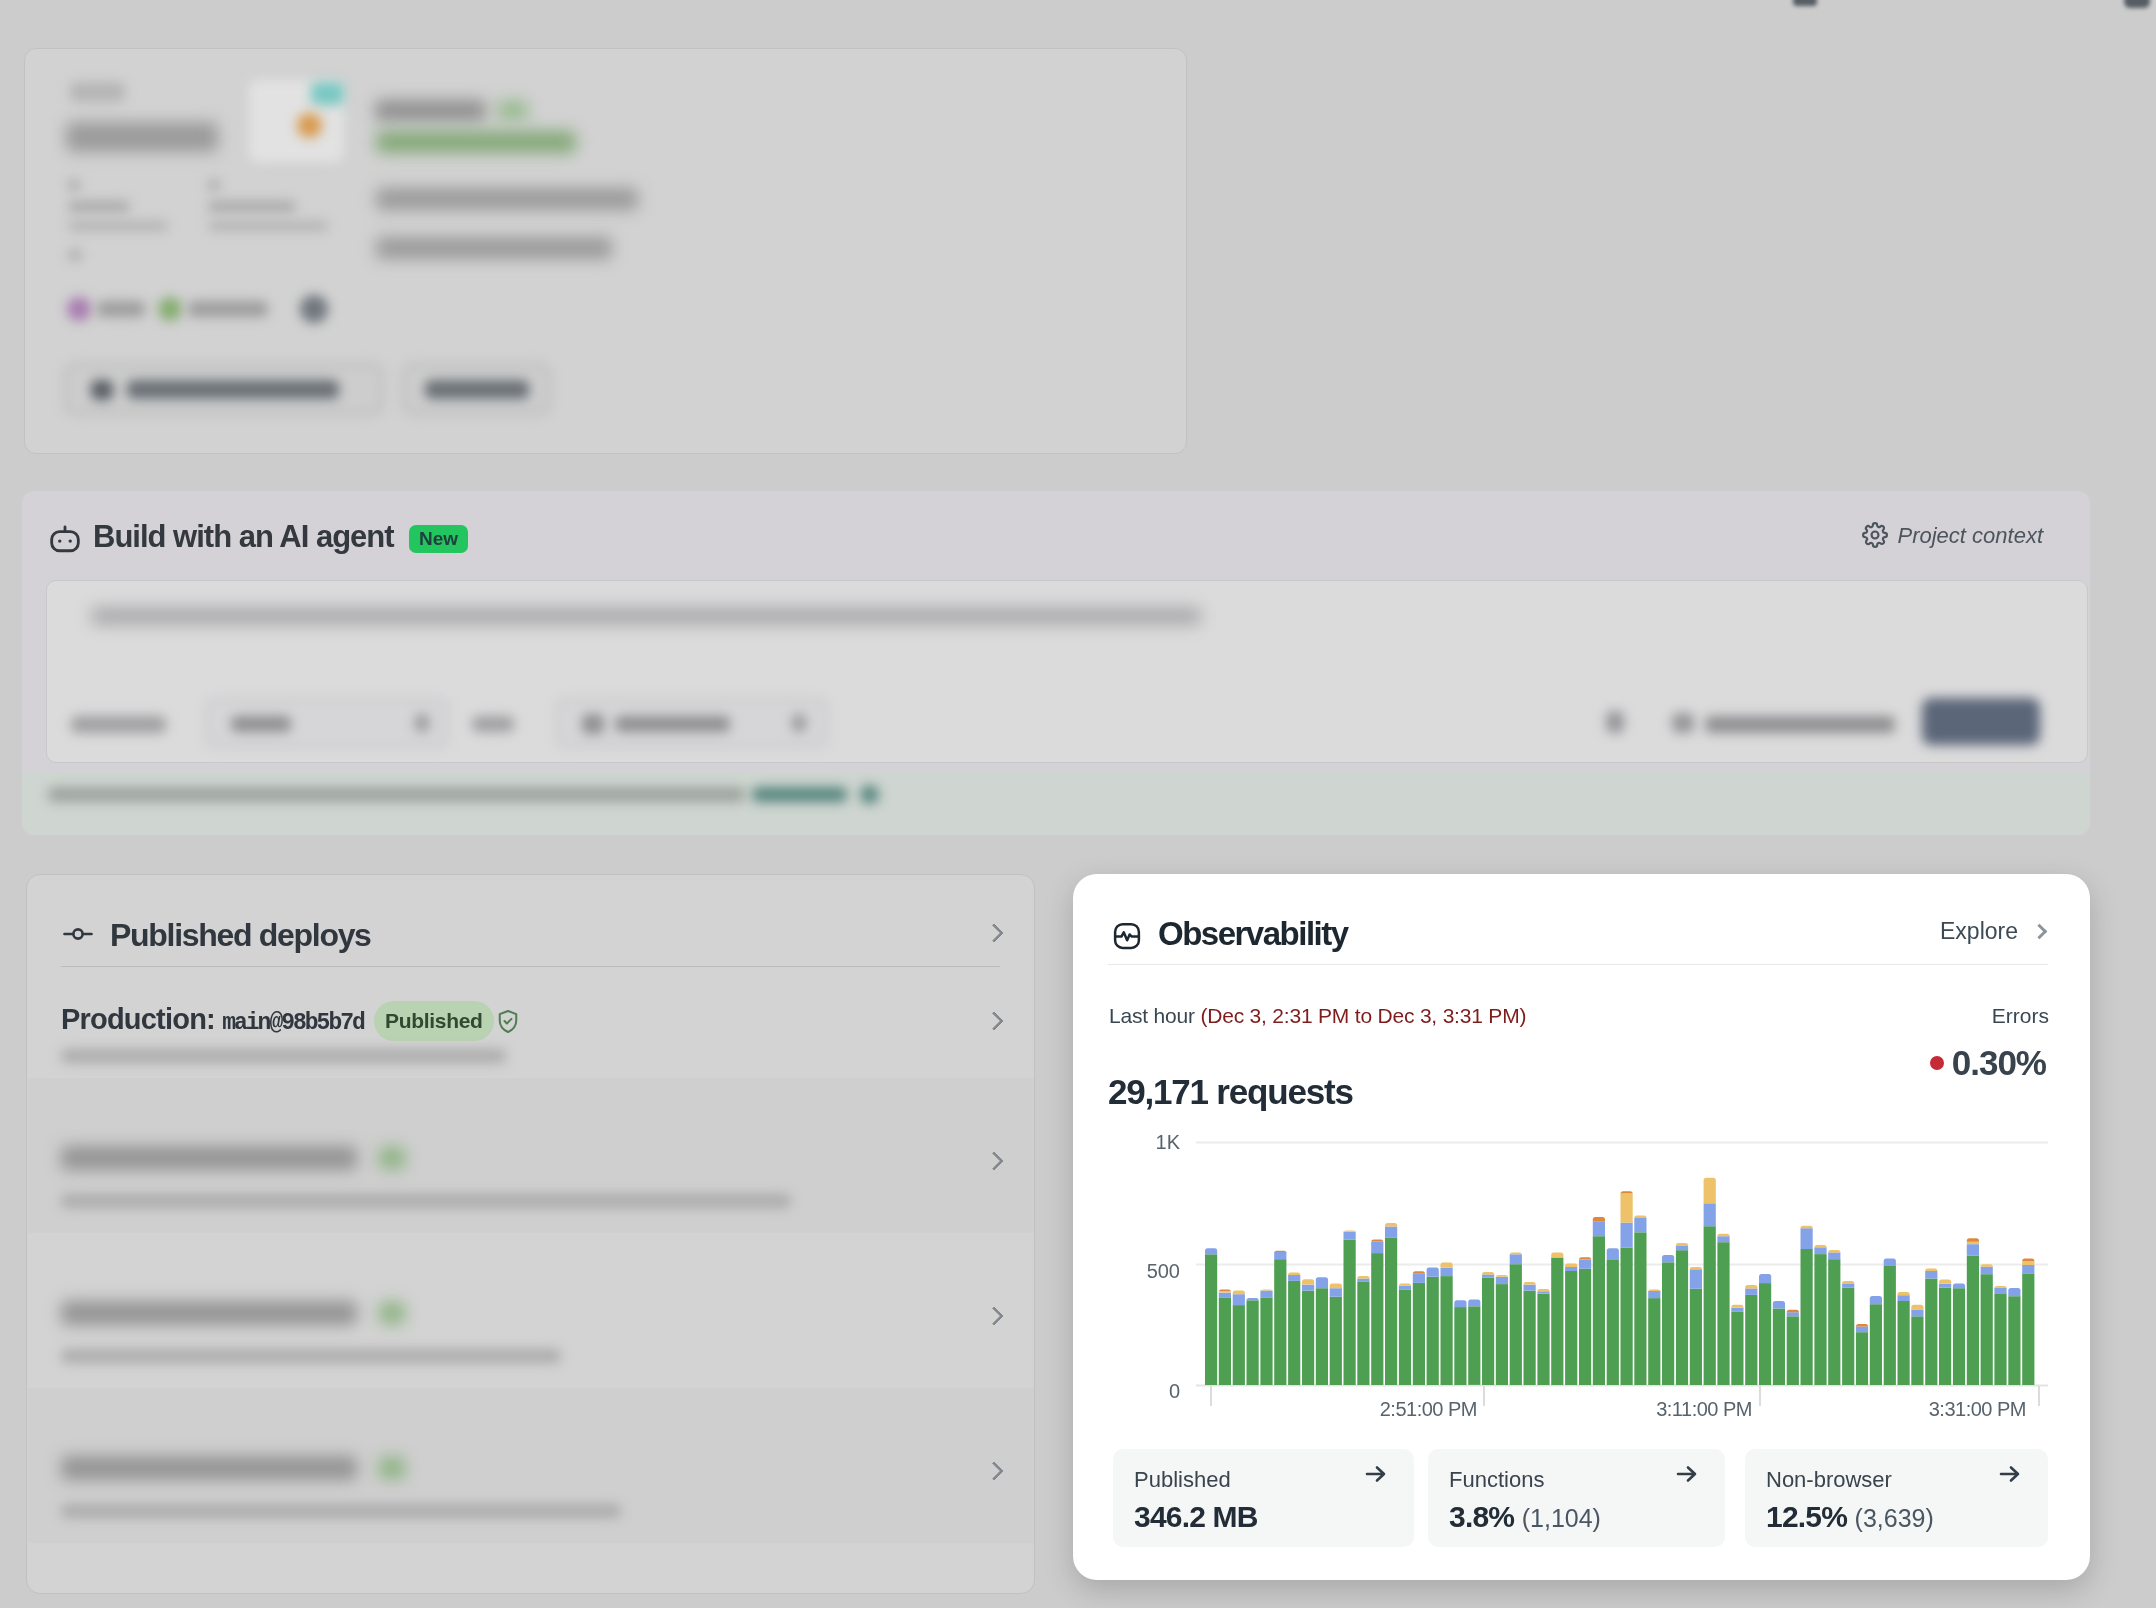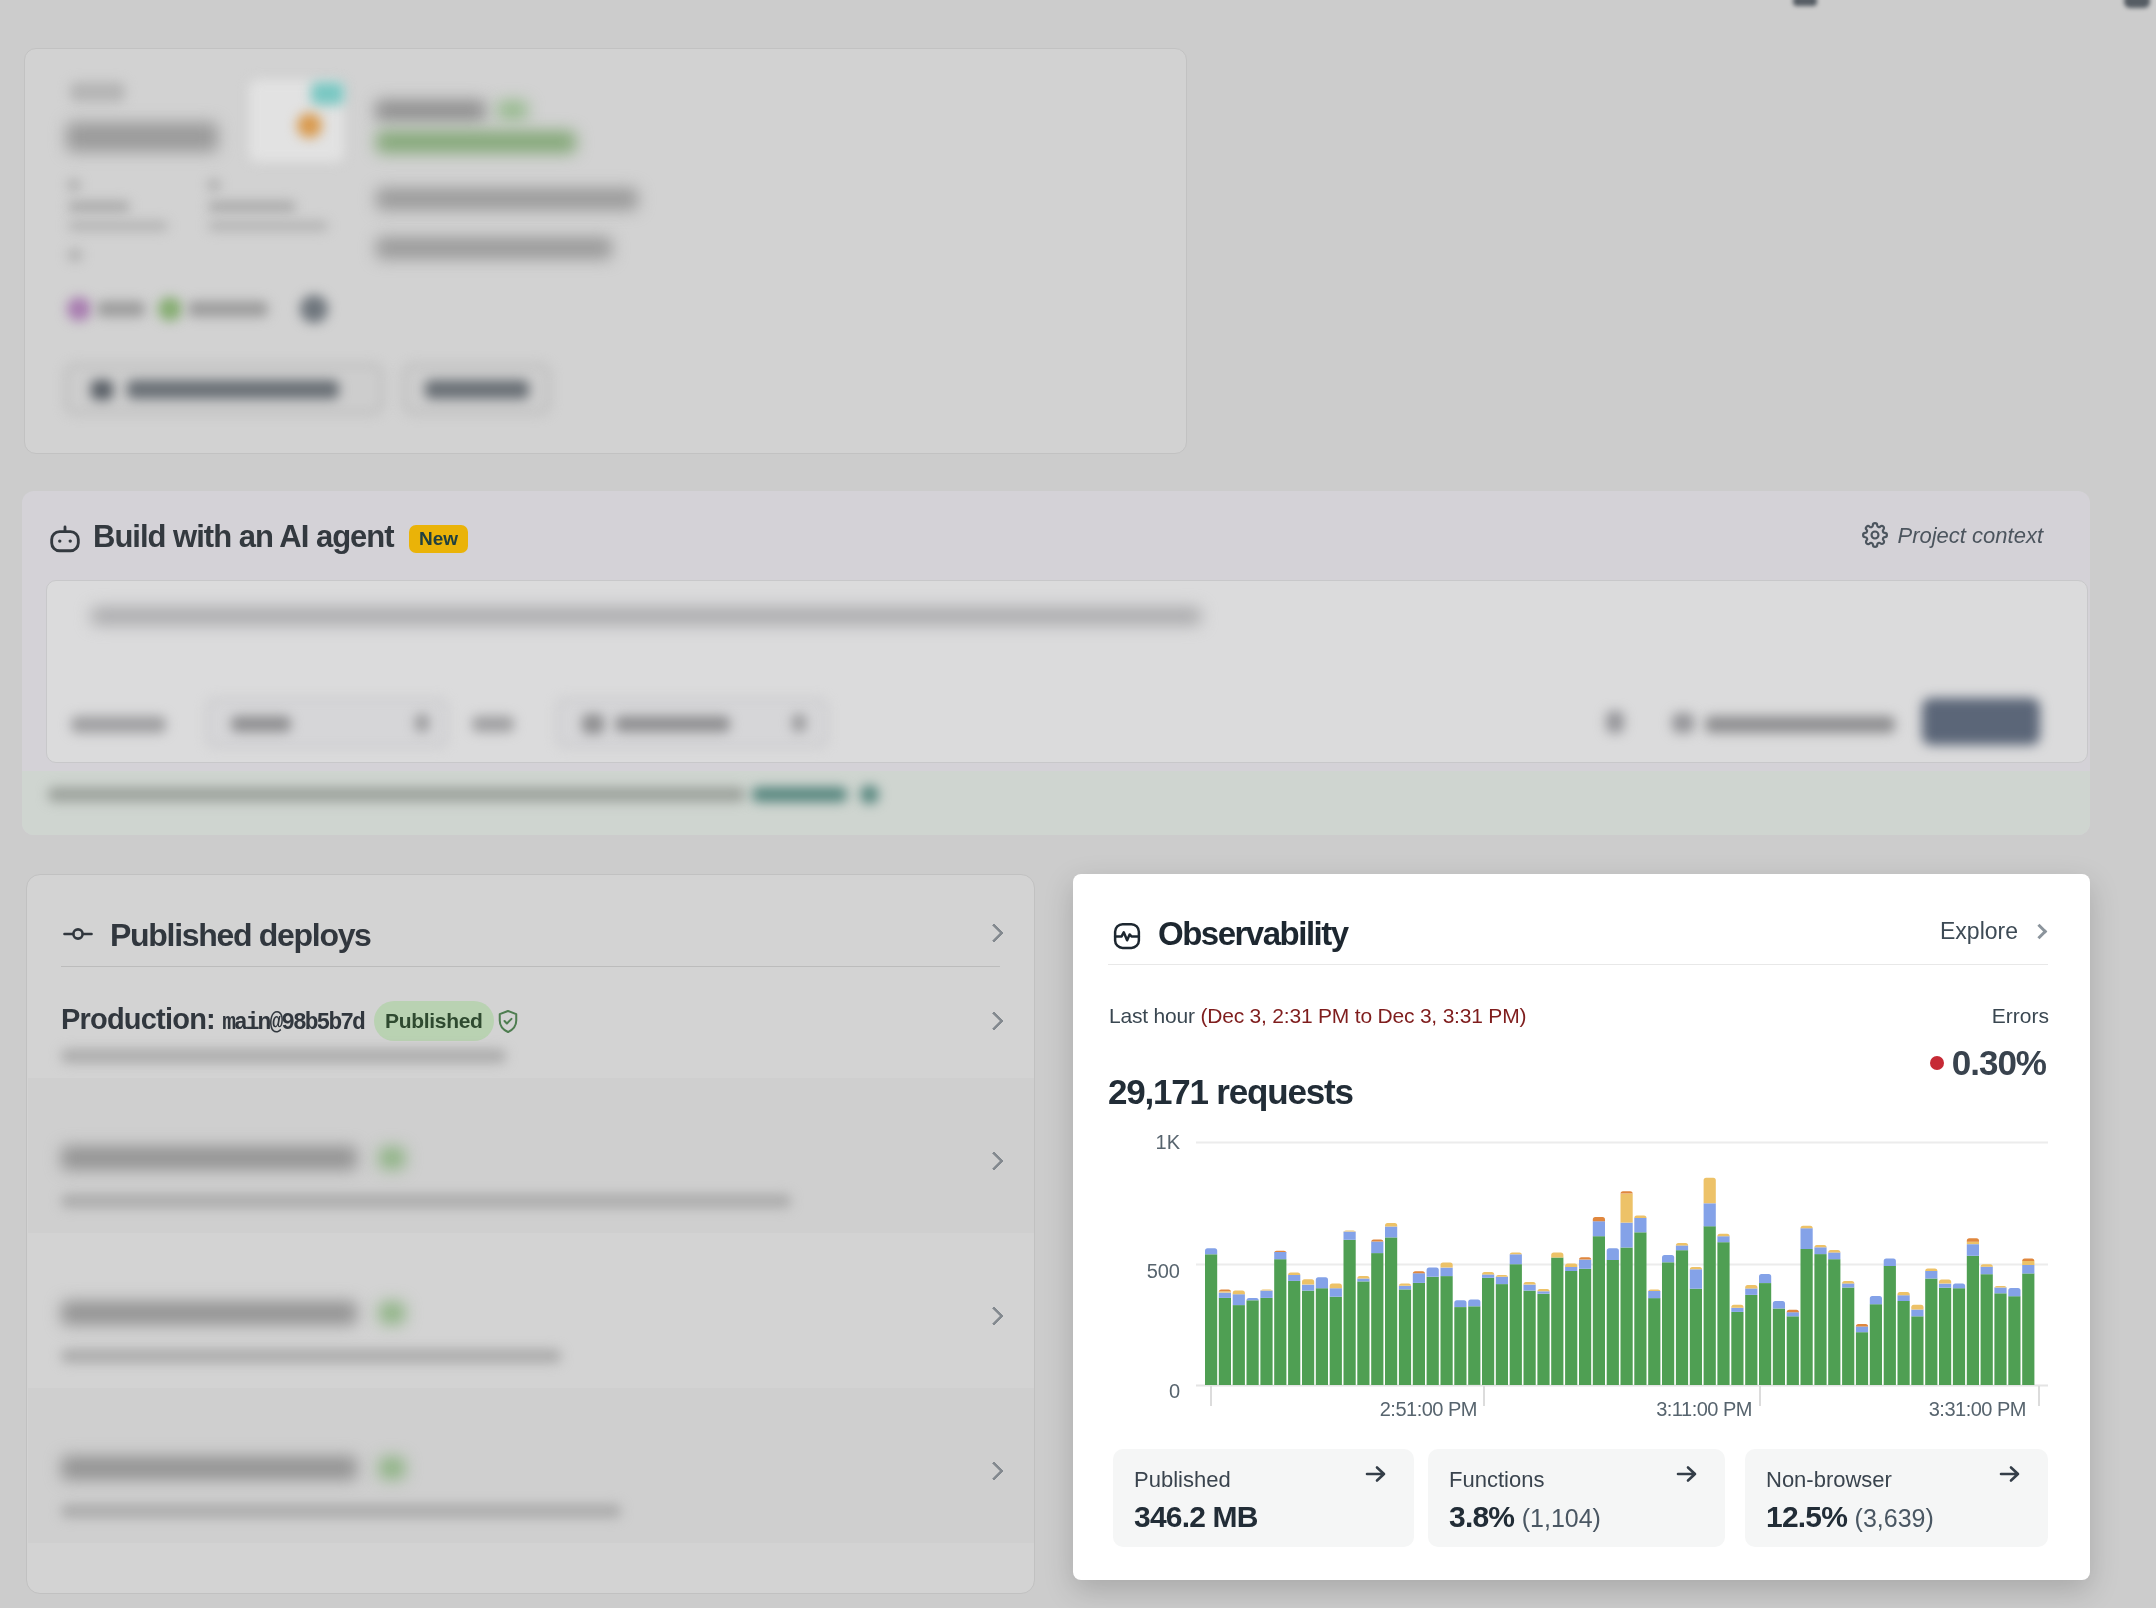--- a/index.html
+++ b/index.html
@@ -11,33 +11,33 @@
 .bar { position:absolute; border-radius:6px; }
 
 
 #topcard { left:24px; top:48px; width:1163px; height:406px; background:#d2d2d2; border:1px solid #c2c2c2; border-radius:12px; }
 
 
 #aipanel { left:22px; top:491px; width:2068px; height:344px; background:#d4d2d7; border-radius:12px; }
 #ainote { position:absolute; left:0px; top:280px; width:2068px; height:64px; background:#cfd5d0; border-radius:0 0 12px 12px; }
 #aiinput { position:absolute; left:24px; top:89px; width:2042px; height:183px; background:#dbdbdc; border:1px solid #c8c8ca; border-radius:10px; }
 .aihead { position:absolute; top:28px; font-size:31px; font-weight:bold; color:#33393f; letter-spacing:-1px; }
-.newbadge { position:absolute; left:387px; top:34px; background:#eab308; color:#20403f; font-size:19px; font-weight:bold; border-radius:7px; padding:3px 10px; }
+.newbadge { position:absolute; left:387px; top:34px; background:#22c55e; color:#20403f; font-size:19px; font-weight:bold; border-radius:7px; padding:3px 10px; }
 .pctx { position:absolute; right:47px; top:31px; color:#4c555e; font-size:22px;font-style:italic; }
 
 
 #leftcard { left:26px; top:874px; width:1009px; height:720px; background:#d3d3d3; border:1px solid #c1c1c1; border-radius:14px; overflow:hidden; }
 #leftcard .hdr { position:absolute; left:83px; top:42px; font-size:32px; font-weight:bold; color:#31373e; letter-spacing:-1.3px; }
 #leftcard .divider { position:absolute; left:34px; top:91px; width:939px; height:1px; background:#bcbcbc; }
 .rowdark { position:absolute; left:1px; width:1007px; height:155px; background:#cfcfcf; }
 .chev { position:absolute; width:14px; height:14px; border-top:3.4px solid #83898f; border-right:3.4px solid #83898f; transform:rotate(45deg); border-radius:1px; }
 .pbadge { position:absolute; background:#b9d2b2; color:#2f4a30; font-size:21px; font-weight:bold; border-radius:20px; padding:8px 11px; letter-spacing:-0.3px; }
 
 
-#obscard { left:1073px; top:874px; width:1017px; height:706px; background:#ffffff; border-radius:8px; box-shadow:0 10px 30px rgba(0,0,0,0.18); }
+#obscard { left:1073px; top:874px; width:1017px; height:706px; background:#ffffff; border-radius:24px; box-shadow:0 10px 30px rgba(0,0,0,0.18); }
 #obscard .hdr { position:absolute; left:85px; top:41px; font-size:33px; font-weight:bold; color:#1d2730; letter-spacing:-1.5px; }
 #obscard .explore { position:absolute; right:45px; top:44px; font-size:23px; color:#3d4a55; }
 #obscard .divider { position:absolute; left:35px; top:90px; width:940px; height:1px; background:#e8e8e8; }
 .lasthour { position:absolute; left:36px; top:130px; font-size:21px; letter-spacing:-0.2px; color:#3a4751; }
 .errors { position:absolute; right:41px; top:130px; font-size:21px; color:#3a4751; }
 .reqs { position:absolute; left:35px; top:165px; font-size:35px; font-weight:bold; color:#222d37; letter-spacing:-1.2px;margin-top:33px; }
 .errpct { position:absolute; right:44px; top:169px; font-size:35px; font-weight:bold; color:#39434e; letter-spacing:-1px; }
 .reddot { position:absolute; right:146px; top:182px; width:14px; height:14px; background:#c62a35; border-radius:50%; }
 .tile { position:absolute; top:575px; height:98px; background:#f5f6f6; border-radius:10px; }
 .tlabel { position:absolute; left:21px; top:18px; font-size:22px; color:#3a444e; }

